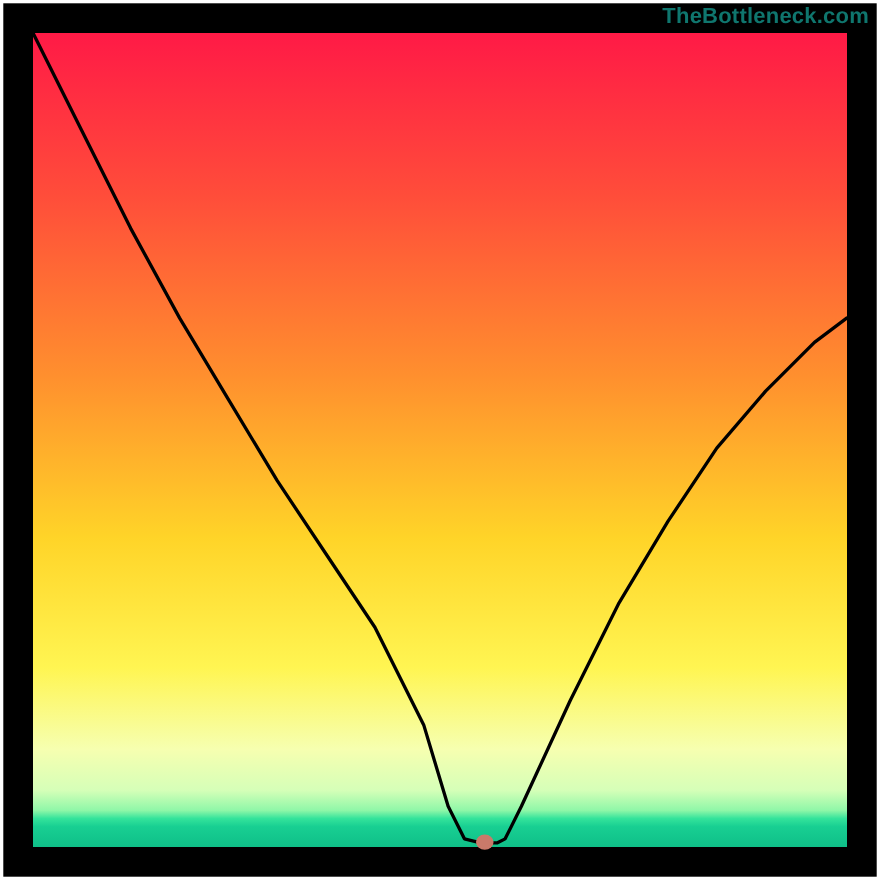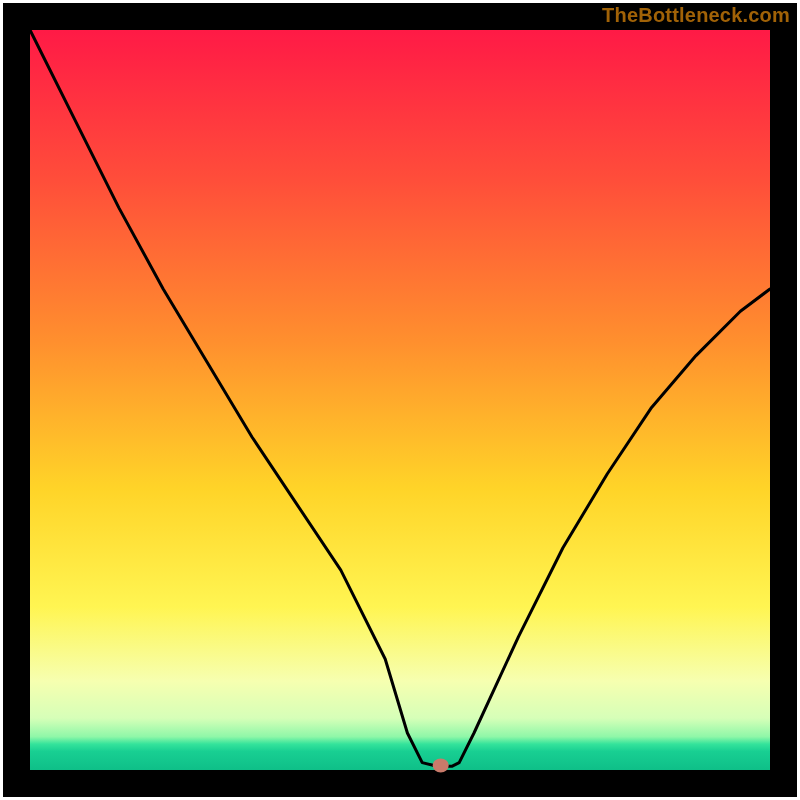--- a/index.html
+++ b/index.html
@@ -18,21 +18,21 @@
   }
   svg {
     display: block;
   }
   .watermark {
     position: absolute;
     top: 4px;
     right: 10px;
     font-size: 20px;
     font-weight: 600;
-    color: #a16207;
+    color: #0f766e;
     letter-spacing: 0.2px;
   }
 </style>
 </head>
 <body>
 
 <div class="stage">
   <div class="watermark">TheBottleneck.com</div>
   <svg id="chart-svg" width="800" height="800" viewBox="0 0 800 800">
       <defs>

